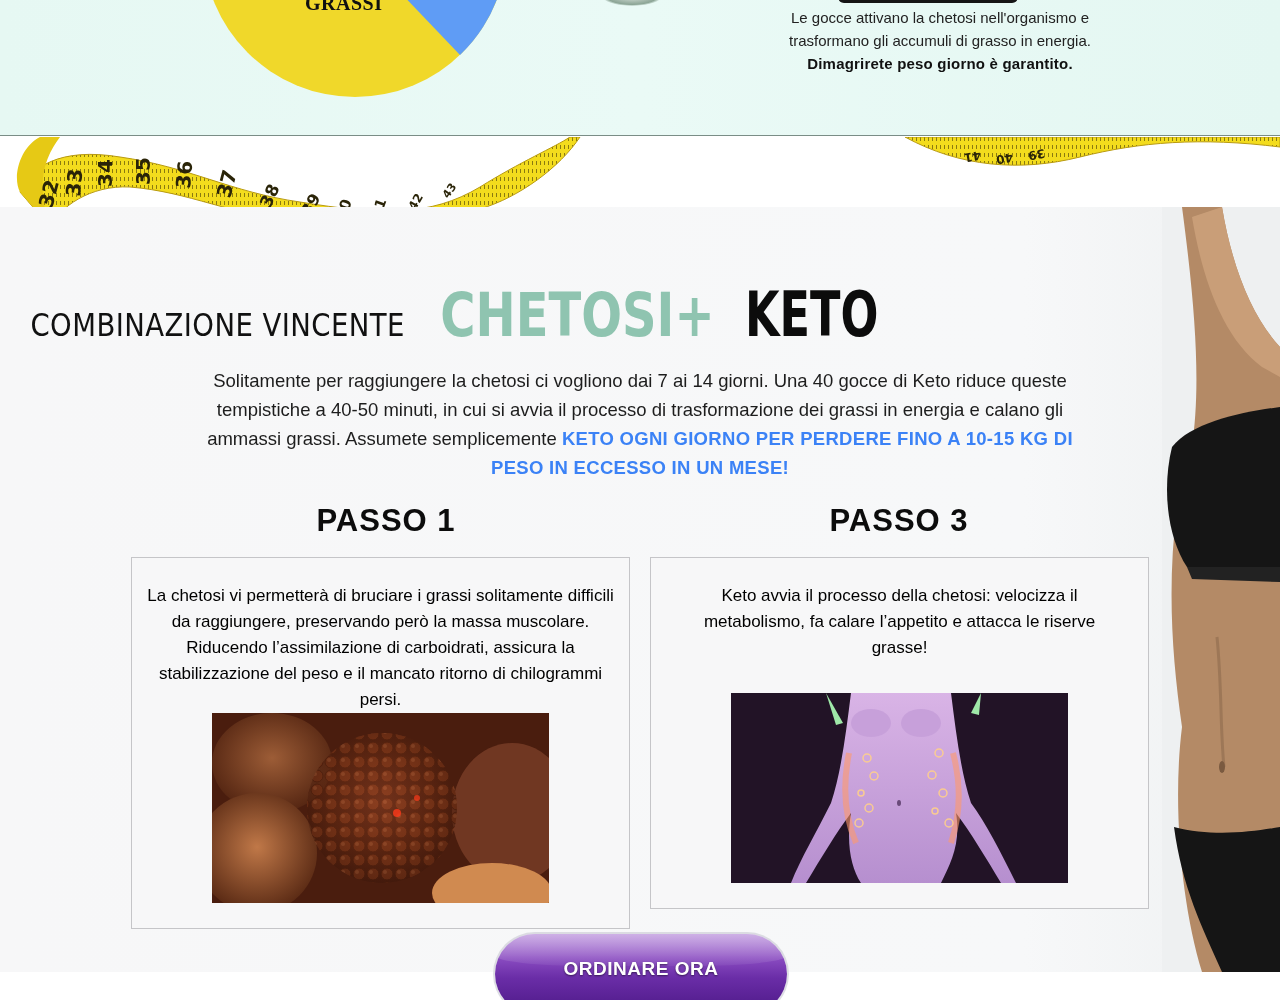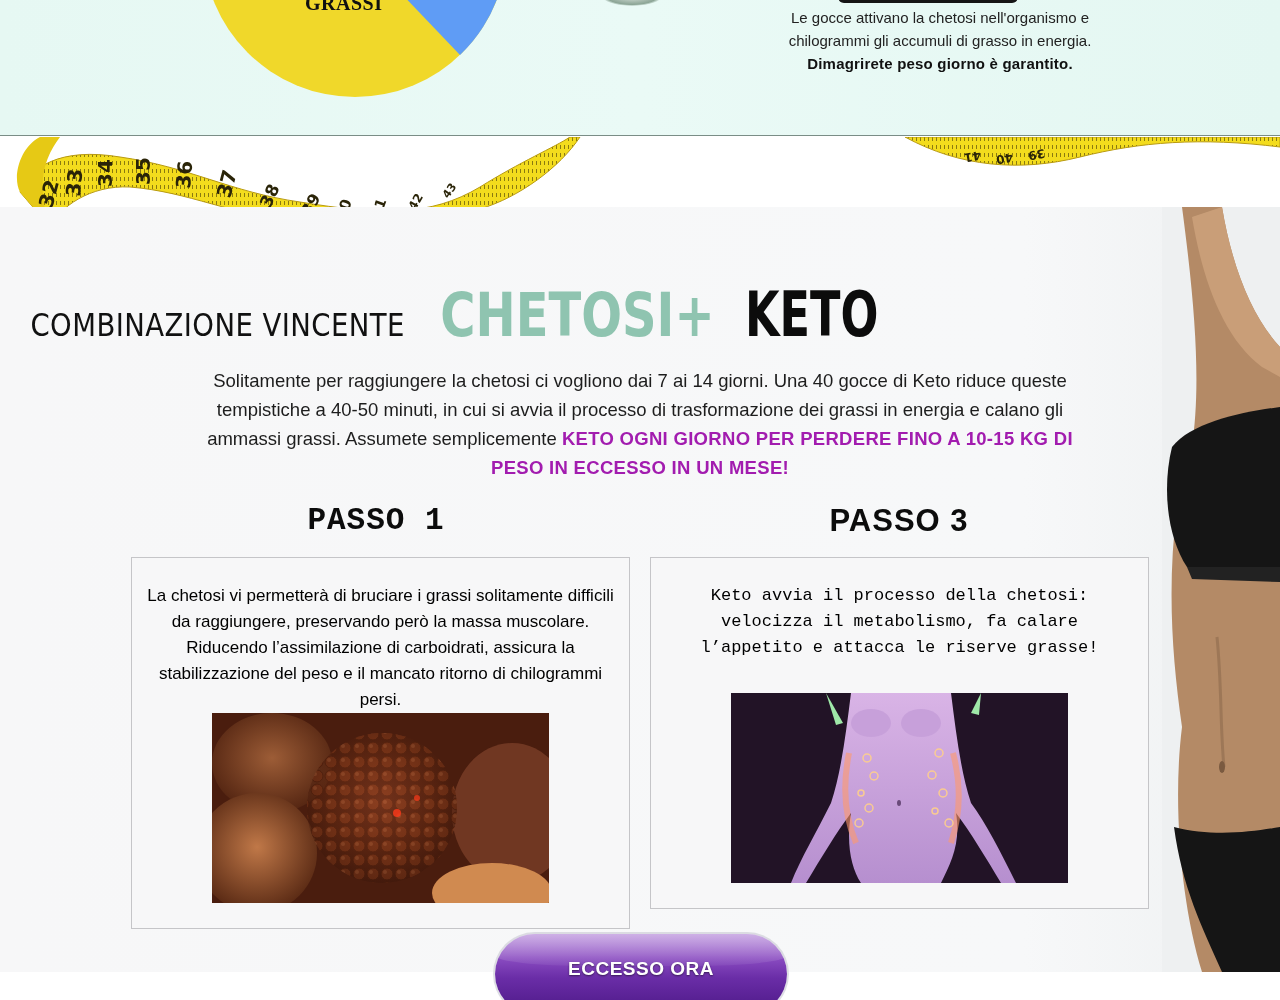--- a/index.html
+++ b/index.html
@@ -48,40 +48,40 @@
     position: absolute; left: 0; top: 278px; width: 1280px; text-align: left; white-space: nowrap;
   }
   .headline .h-plain { font-size: 32px; letter-spacing: 0.5px; color: #111; font-family: "DejaVu Sans", sans-serif; font-weight: normal; transform: scaleX(0.86); display: inline-block; vertical-align: baseline; margin-right: -18px;}
   .headline .h-green { font-size: 60px; font-weight: bold; color: #8fc4b0; font-family: "DejaVu Sans", sans-serif; display: inline-block; transform: scaleX(0.80); vertical-align: baseline; margin: 0 -26px 0 -16px; }
   .headline .h-black { font-size: 62px; font-weight: bold; color: #0c0c0c; font-family: "DejaVu Sans", sans-serif; display: inline-block; transform: scaleX(0.72); vertical-align: baseline; margin-left: -8px;}
 
   .intro {
     position: absolute; left: 180px; top: 366px; width: 920px; text-align: center;
     font-size: 18.5px; line-height: 29px; color: #1d1d1d;
   }
-  .intro .hl { font-weight: bold; color: #a21caf; letter-spacing: 0.3px; margin-top: 7px; }
+  .intro .hl { font-weight: bold; color: #3b82f6; letter-spacing: 0.3px; margin-top: 7px; }
 
   .step-title {
     position: absolute; top: 503px; font-size: 31px; font-weight: bold; color: #0c0c0c;
     letter-spacing: 1px; text-align: center;
   }
-  .step-title.s1 { left: 127px; width: 498px; font-family: Liberation Mono, monospace; }
+  .step-title.s1 { left: 137px; width: 498px; }
   .step-title.s2 { left: 650px; width: 498px; }
 
   .card {
     position: absolute; background: #f7f7f8; border: 1px solid #c5c5c8;
   }
   .card.c1 { left: 131px; top: 557px; width: 499px; height: 372px; }
   .card.c2 { left: 650px; top: 557px; width: 499px; height: 352px; }
   .card-text {
     position: absolute; left: 14px; right: 14px; text-align: center;
     font-size: 17px; line-height: 26px; color: #000000;
   }
   .c1 .card-text { top: 25px; }
-  .c2 .card-text { top: 25px; left: 24px; right: 24px; font-family: Liberation Mono, monospace; }
+  .c2 .card-text { top: 25px; left: 24px; right: 24px; }
 
   .img-cells {
     position: absolute; left: 80px; top: 155px; width: 337px; height: 190px; overflow: hidden;
     background: radial-gradient(circle at 48% 48%, #8a3d22 0%, #5e2812 30%, #3a160b 55%, #6e3a22 75%, #b0643a 100%);
   }
   .img-body {
     position: absolute; left: 80px; top: 135px; width: 337px; height: 190px; overflow: hidden;
     background: #241526;
   }
 
@@ -111,21 +111,21 @@
     <svg width="310" height="310" viewBox="0 0 310 310">
       <circle cx="155" cy="155" r="152" fill="#f0d82a"></circle>
       <path d="M155 155 L305 130 A152 152 0 0 1 260 265 Z" fill="#5f9cf5"></path>
     </svg>
   </div>
   <div class="pie-label">GRASSI</div>
   <div class="bottle-edge"></div>
   <div class="dark-bar"></div>
   <div class="top-text">
     <div>Le gocce attivano la chetosi nell'organismo e</div>
-    <div>chilogrammi gli accumuli di grasso in energia.</div>
+    <div>trasformano gli accumuli di grasso in energia.</div>
     <div class="bold">Dimagrirete peso giorno è garantito.</div>
   </div>
 </div>
 
 <div class="tape-band">
   <svg width="1280" height="100" viewBox="0 0 1280 100">
     <defs>
       <pattern id="ticks" width="4" height="8" patternUnits="userSpaceOnUse">
         <rect width="4" height="8" fill="#f3dc1d"></rect>
         <rect x="0" y="0" width="1" height="4" fill="#8a7a10"></rect>
@@ -247,14 +247,14 @@
           <circle cx="212" cy="100" r="4"></circle>
         <circle cx="204" cy="118" r="3"></circle>
           <circle cx="218" cy="130" r="4"></circle>
       </g>
       <ellipse cx="168" cy="110" rx="2" ry="3" fill="#6a4a7a"></ellipse>
     </svg>
   </div>
 </div>
 
 <div class="order-btn">
-  <span>ECCESSO ORA</span>
+  <span>ORDINARE ORA</span>
 </div>
 
 </body></html>

